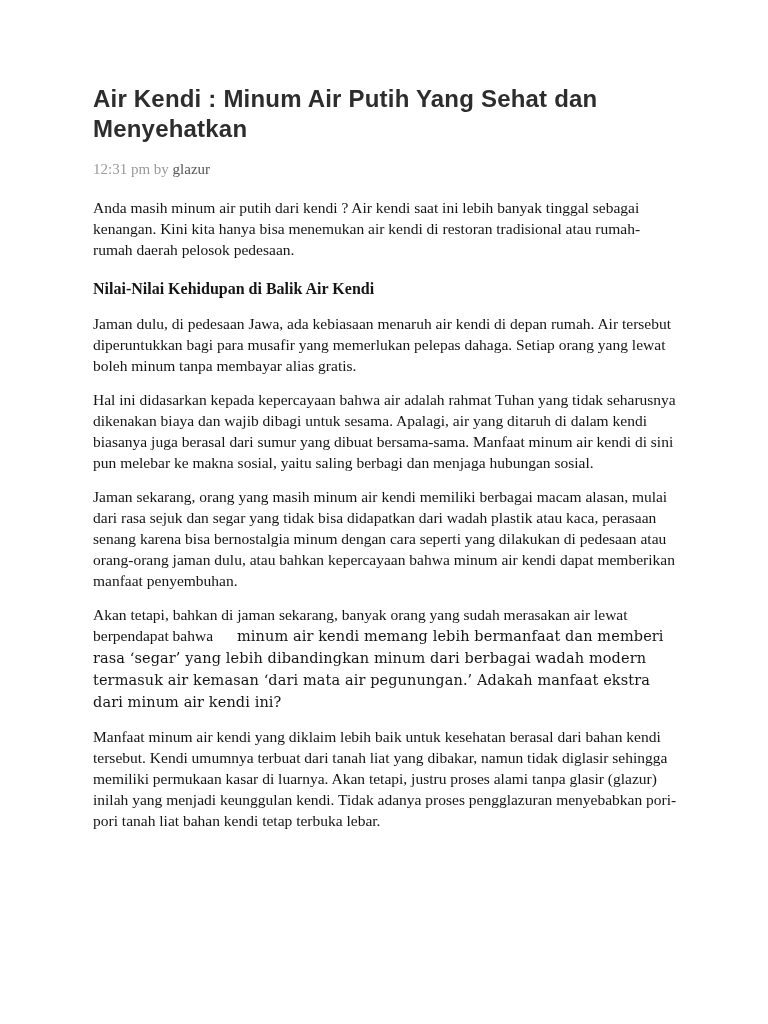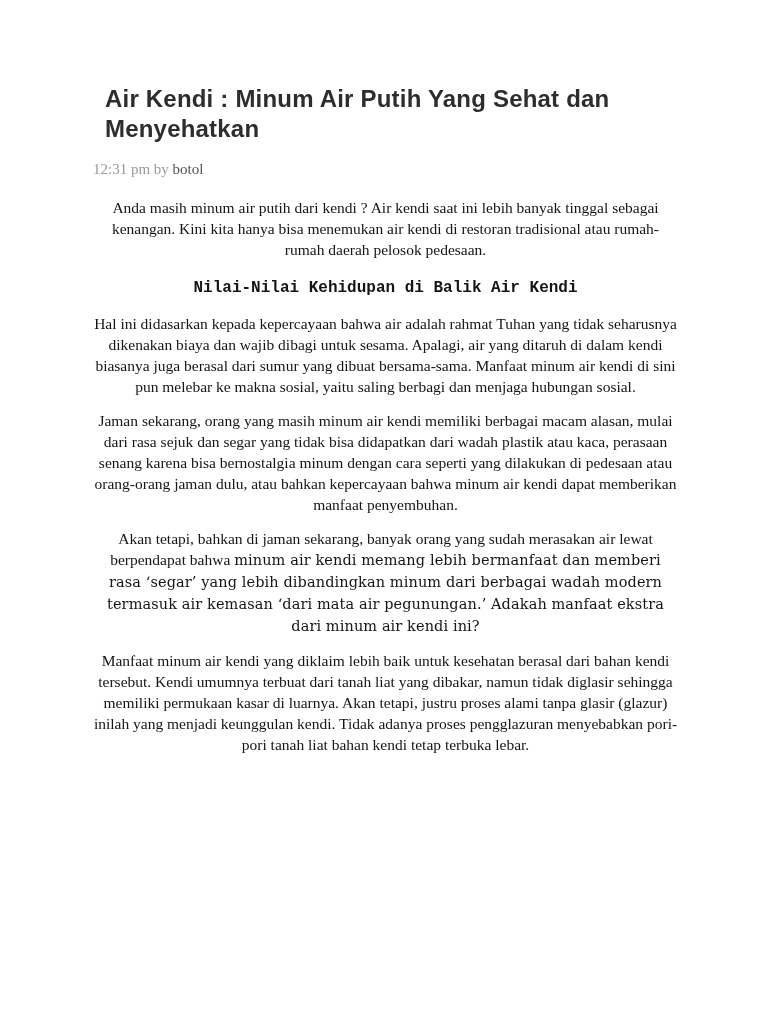--- a/index.html
+++ b/index.html
@@ -19,77 +19,78 @@
     left: 93px;
     top: 84px;
     width: 585px;
   }
   .article-title {
     font-family: "Liberation Sans", sans-serif;
     font-weight: bold;
     font-size: 24px;
     line-height: 30px;
     color: #2d2d2d;
-    margin: 0 0 16px 12px;
+    margin: 0 0 16px 0;
     letter-spacing: 0.2px;
   }
   .meta {
     font-family: "Liberation Serif", serif;
     font-size: 15px;
     line-height: 18px;
     color: #9a9a9a;
     margin: 0 0 19px 0;
   }
   .meta .author {
     color: #555555;
     text-decoration: none;
     cursor: pointer;
   }
   .body-copy {
     font-family: "Liberation Serif", serif;
     font-size: 15.5px;
     line-height: 21px;
     color: #151515;
-    text-align: center;
   }
   .body-copy p {
     margin: 0 0 13px 0;
   }
   .body-copy h2 {
-    font-family: Liberation Mono, monospace;
+    font-family: Liberation Serif, serif;
     font-weight: bold;
     font-size: 16px;
     line-height: 21px;
     color: #151515;
     margin: 18px 0 14px 0;
   }
   .alt-font {
     font-family: "DejaVu Serif", serif;
     font-size: 14.5px;
     letter-spacing: 0.1px;
+    margin-left: 20px;
   }
 </style>
 </head>
 <body>
 
 <div class="canvas">
   <div class="page">
 
     <h1 class="article-title">Air Kendi : Minum Air Putih Yang Sehat dan Menyehatkan</h1>
 
-    <div class="meta"><span>12:31 pm by </span><span class="author">botol</span></div>
+    <div class="meta"><span>12:31 pm by </span><span class="author">glazur</span></div>
 
     <div class="body-copy">
 
       <p>Anda masih minum air putih dari kendi ? Air kendi saat ini lebih banyak tinggal sebagai kenangan. Kini kita hanya bisa menemukan air kendi di restoran tradisional atau rumah-rumah daerah pelosok pedesaan.</p>
 
 
 
       <h2>Nilai-Nilai Kehidupan di Balik Air Kendi</h2>
 
+      <p>Jaman dulu, di pedesaan Jawa, ada kebiasaan menaruh air kendi di depan rumah. Air tersebut diperuntukkan bagi para musafir yang memerlukan pelepas dahaga. Setiap orang yang lewat boleh minum tanpa membayar alias gratis.</p>
 
       <p>Hal ini didasarkan kepada kepercayaan bahwa air adalah rahmat Tuhan yang tidak seharusnya dikenakan biaya dan wajib dibagi untuk sesama. Apalagi, air yang ditaruh di dalam kendi biasanya juga berasal dari sumur yang dibuat bersama-sama. Manfaat minum air kendi di sini pun melebar ke makna sosial, yaitu saling berbagi dan menjaga hubungan sosial.</p>
 
       <p>Jaman sekarang, orang yang masih minum air kendi memiliki berbagai macam alasan, mulai dari rasa sejuk dan segar yang tidak bisa didapatkan dari wadah plastik atau kaca, perasaan senang karena bisa bernostalgia minum dengan cara seperti yang dilakukan di pedesaan atau orang-orang jaman dulu, atau bahkan kepercayaan bahwa minum air kendi dapat memberikan manfaat penyembuhan.</p>
 
       <p><span>Akan tetapi, bahkan di jaman sekarang, banyak orang yang sudah merasakan air lewat berpendapat bahwa </span><span class="alt-font">minum air kendi memang lebih bermanfaat dan memberi rasa ‘segar’ yang lebih dibandingkan minum dari berbagai wadah modern termasuk air kemasan ‘dari mata air pegunungan.’ Adakah manfaat ekstra dari minum air kendi ini?</span></p>
 
 
       <p>Manfaat minum air kendi yang diklaim lebih baik untuk kesehatan berasal dari bahan kendi tersebut. Kendi umumnya terbuat dari tanah liat yang dibakar, namun tidak diglasir sehingga memiliki permukaan kasar di luarnya. Akan tetapi, justru proses alami tanpa glasir (glazur) inilah yang menjadi keunggulan kendi. Tidak adanya proses pengglazuran menyebabkan pori-pori tanah liat bahan kendi tetap terbuka lebar.</p>
 

